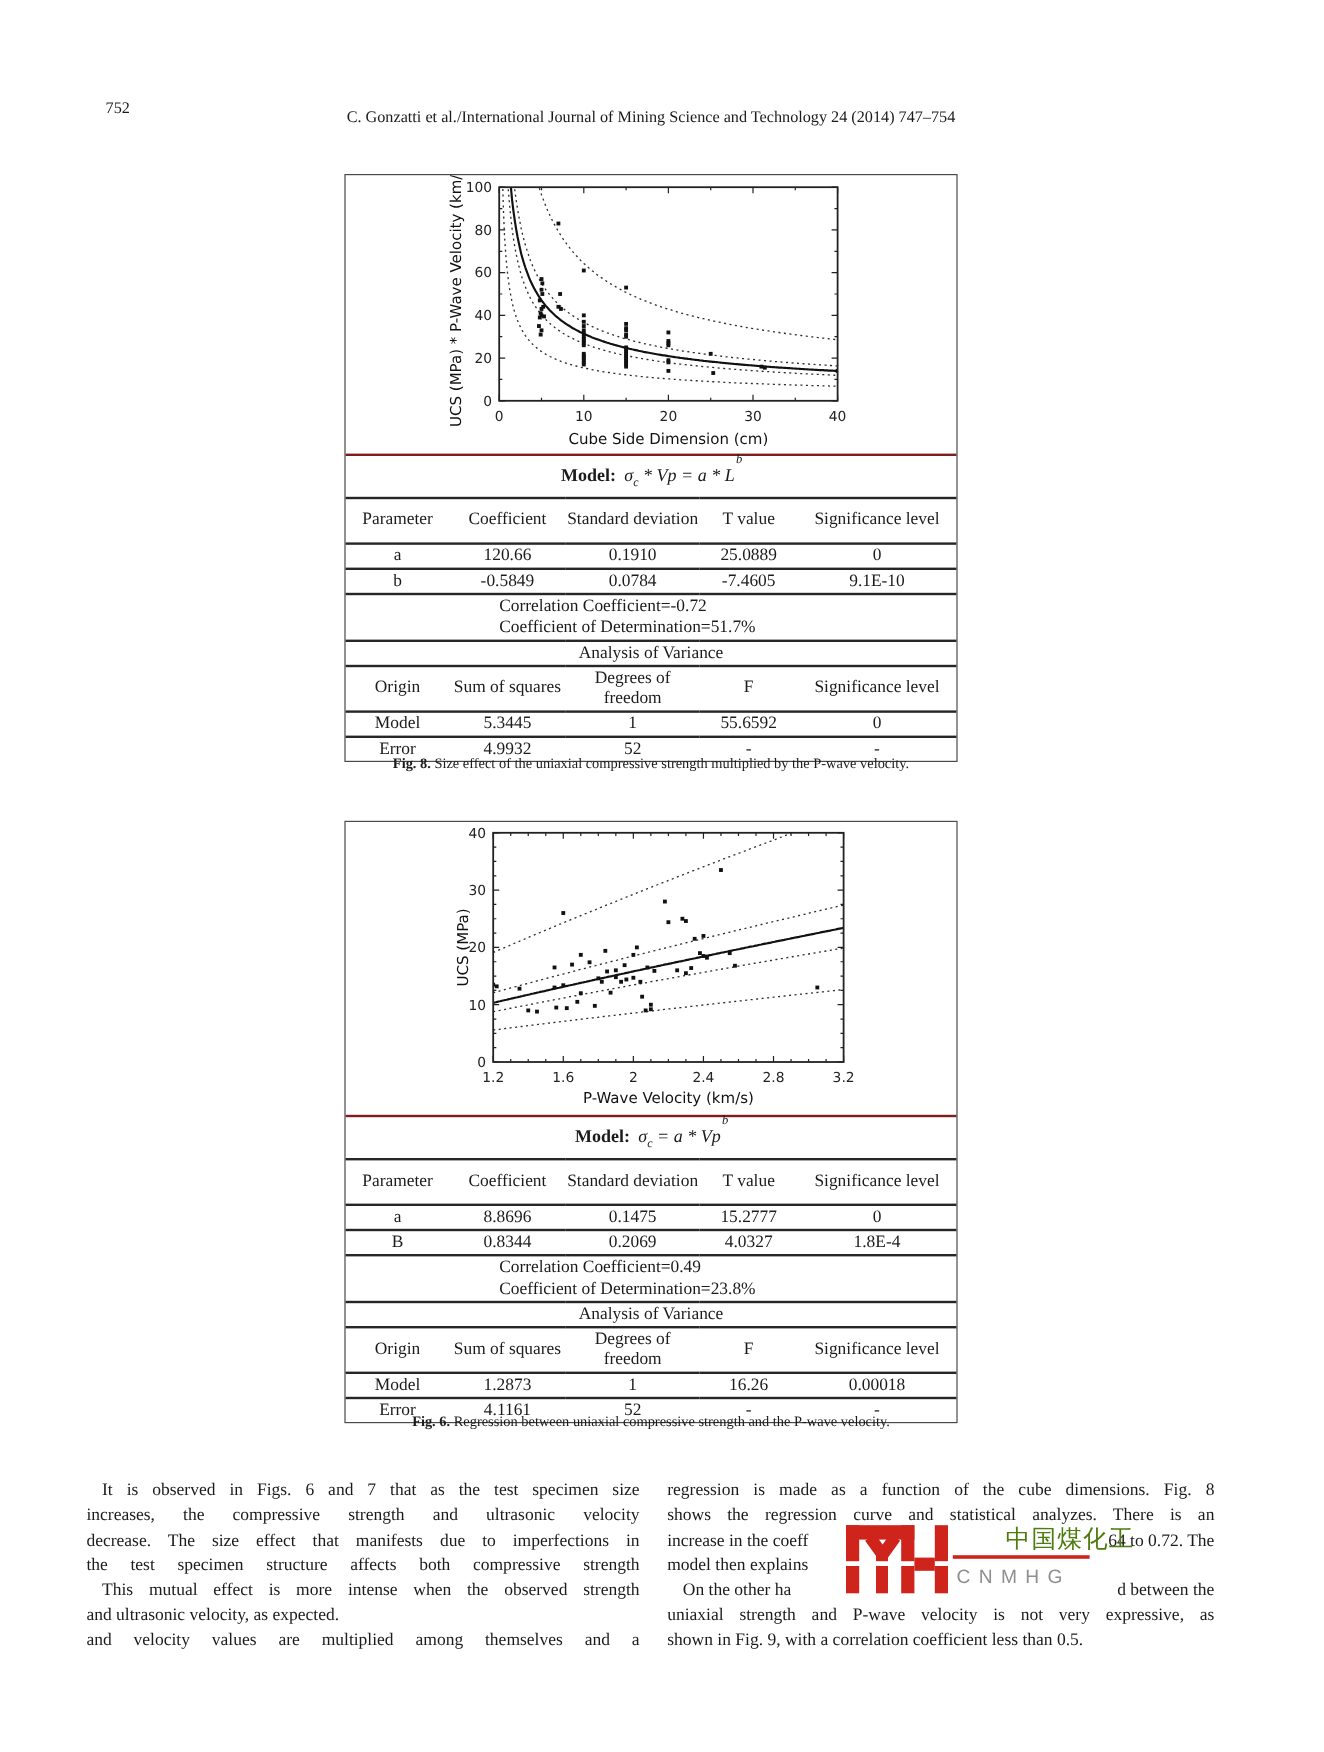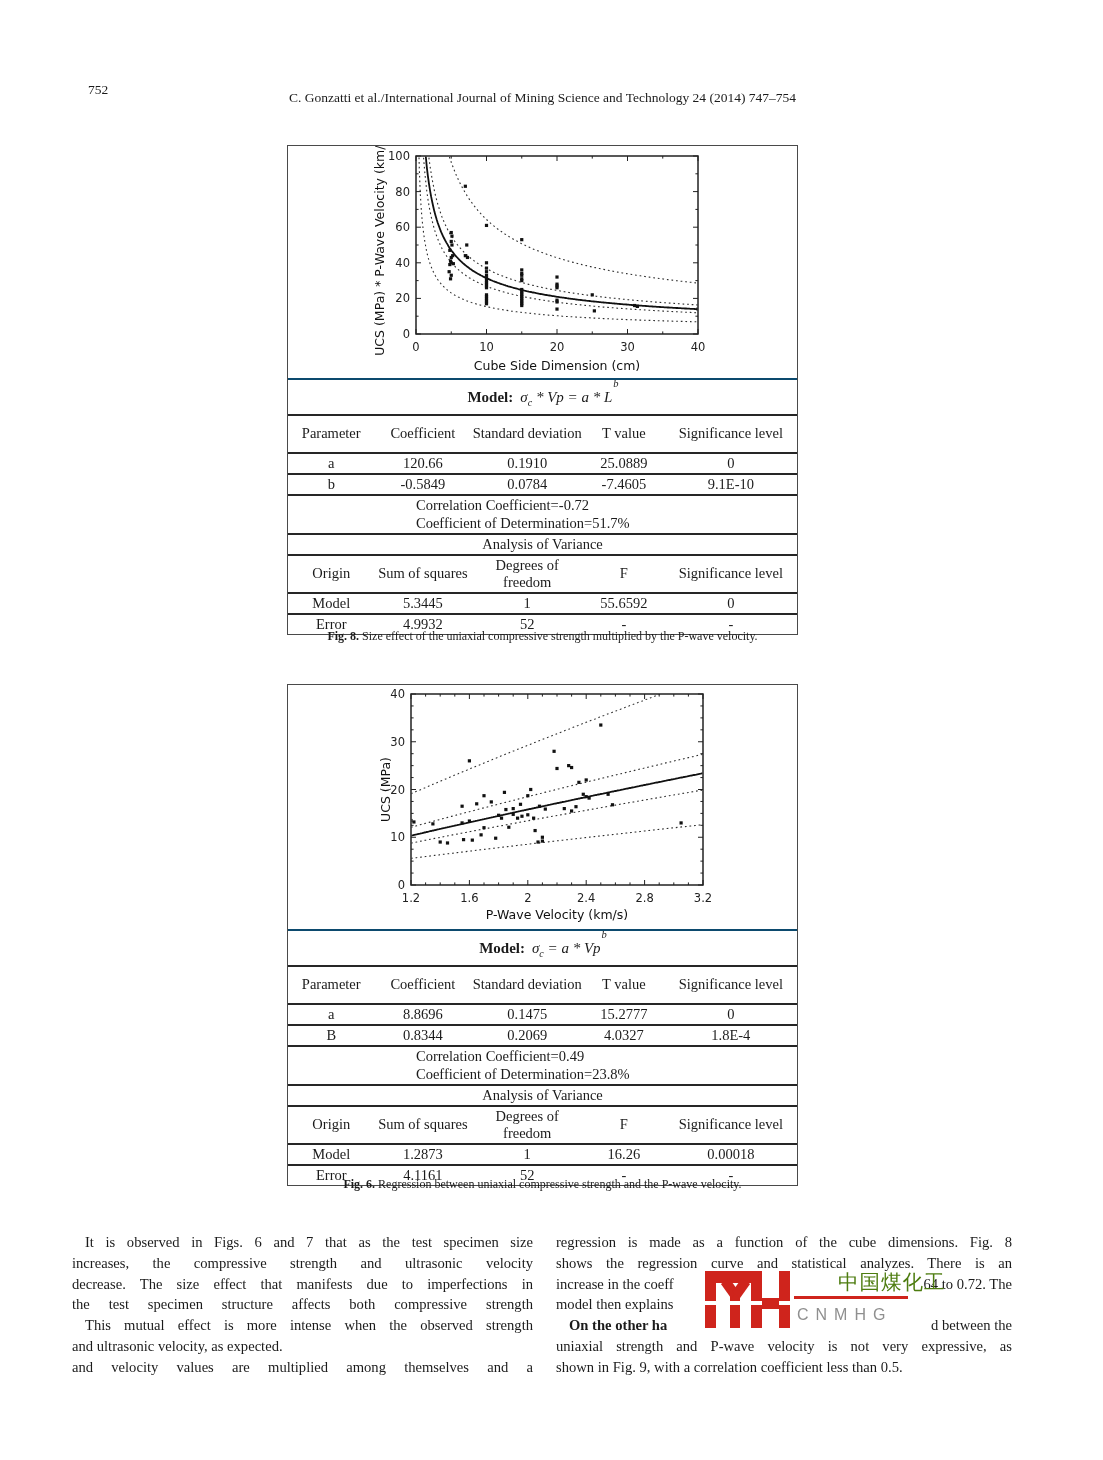--- a/index.html
+++ b/index.html
@@ -10,21 +10,21 @@
   .runhead{position:absolute;left:0;top:90px;width:1085px;text-align:center;
            font-size:13.5px;}
   
   .figbox{position:absolute;left:287px;width:511px;border:1.5px solid #4a4a4a;
           background:#fff;box-sizing:border-box;}
   #fig8box{top:145px;}
   #fig9box{top:684px;}
   .chart{display:block;}
   .tick{font:11.5px "DejaVu Sans",sans-serif;fill:#222;}
   .axlabel{font:12.5px "DejaVu Sans",sans-serif;fill:#111;}
-  .model-row{border-top:2px solid #0c4a6e;height:34px;display:flex;align-items:center;
+  .model-row{border-top:2px solid #7f1d1d;height:34px;display:flex;align-items:center;
              justify-content:center;font-size:15px;}
   .model-row .lbl{font-weight:bold;margin-right:7px;}
   .math{font-style:italic;}
   .math sub{font-size:10px;}
   .math sup{font-size:10.5px;position:relative;top:-9px;left:1px;}
   table.stats{width:100%;border-collapse:collapse;font-size:14.5px;table-layout:fixed;}
   .stats td{border-top:2px solid #262626;text-align:center;padding:0;
             vertical-align:middle;line-height:17.5px;}
   .stats tr.hdr td{height:36px;font-weight:normal;}
   .stats tr.row td{height:19px;}
@@ -34,21 +34,21 @@
   #fig8cap{top:629px;}
   #fig9cap{top:1177px;}
   
   .col{position:absolute;top:1232px;font-size:14.6px;line-height:20.8px;}
   #colL{left:72px;width:461px;}
   #colR{left:556px;width:456px;}
   .ln{text-align:justify;}
   .jall{text-align-last:justify;}
   .ind{text-indent:13px;}
   .flexln{display:flex;justify-content:space-between;}
-  .frag-ind{padding-left:13px;font-weight:bold;}
+  .frag-ind{padding-left:13px;}
   
   .wm-logo{position:absolute;left:146px;top:36px;}
   .wm-cn{position:absolute;left:238px;top:40px;font-size:20.5px;letter-spacing:1px;
          font-family:"DejaVu Sans",sans-serif;white-space:nowrap;}
   .wm-underline{position:absolute;left:238px;top:64px;width:114px;height:2.5px;}
   .wm-latin{position:absolute;left:241px;top:73px;font-size:16px;letter-spacing:7px;
             color:#8f8f8f;font-family:"Liberation Sans",sans-serif;}
 </style>
 </head>
 <body>

